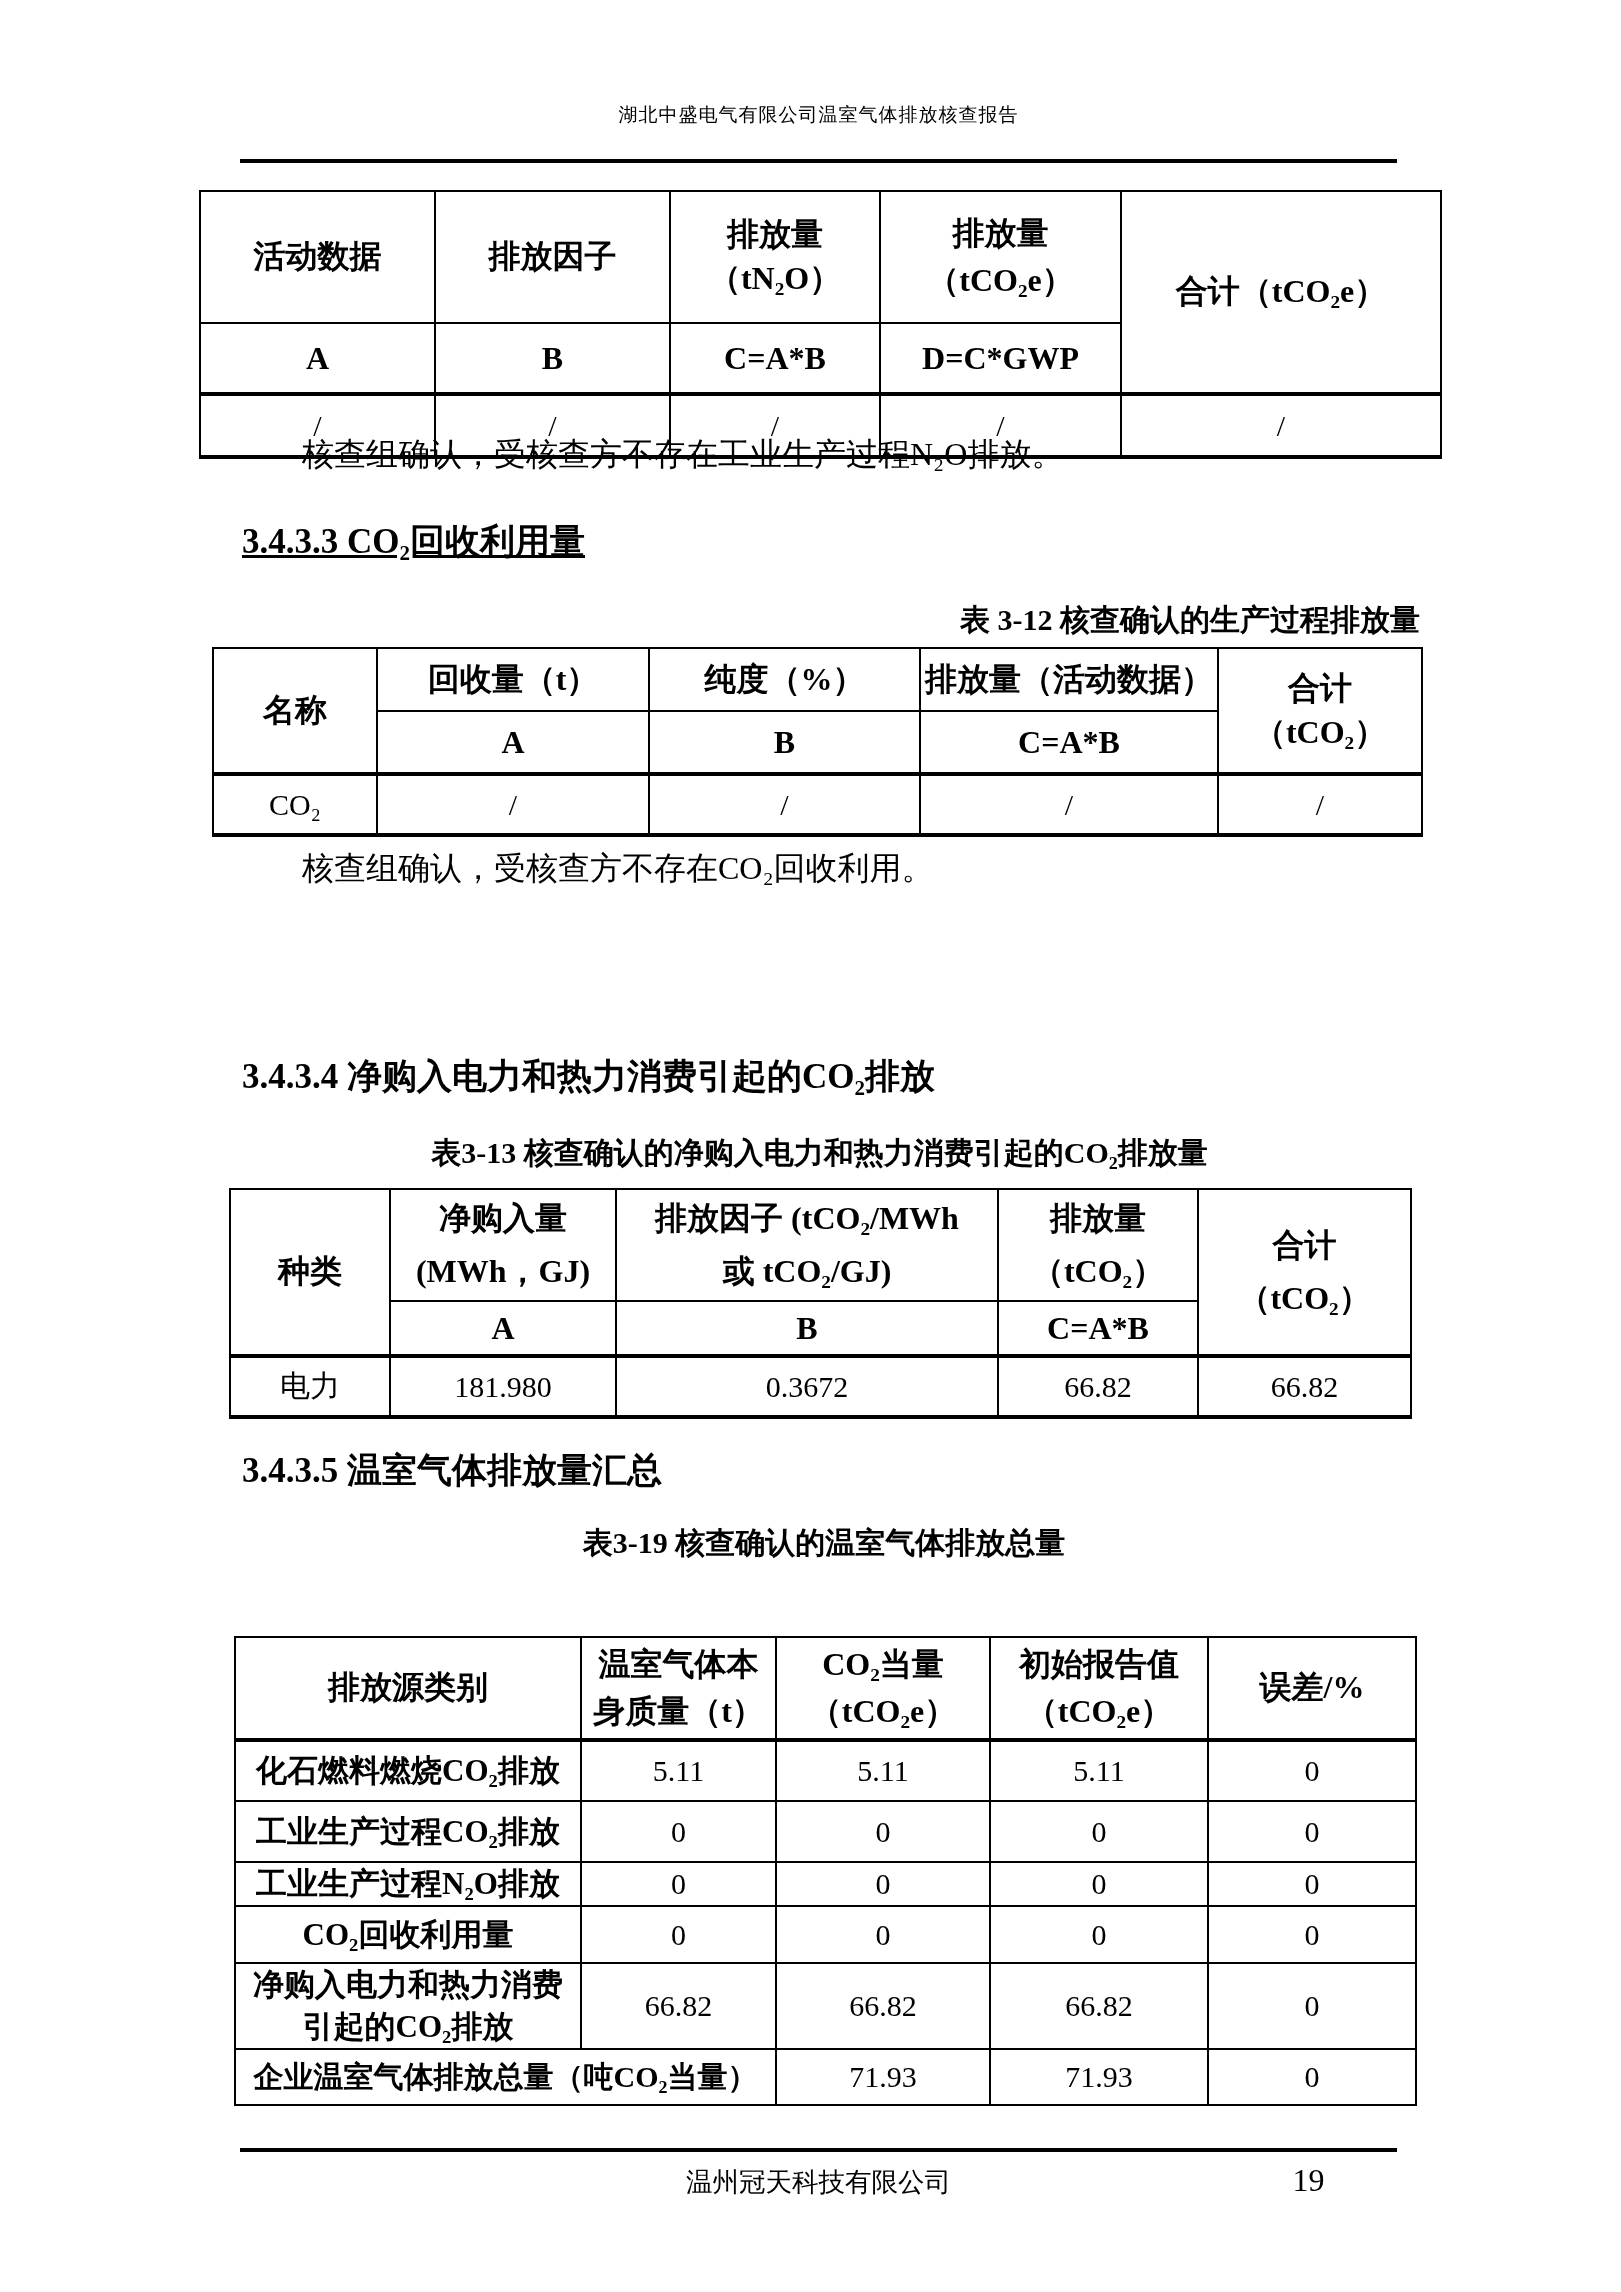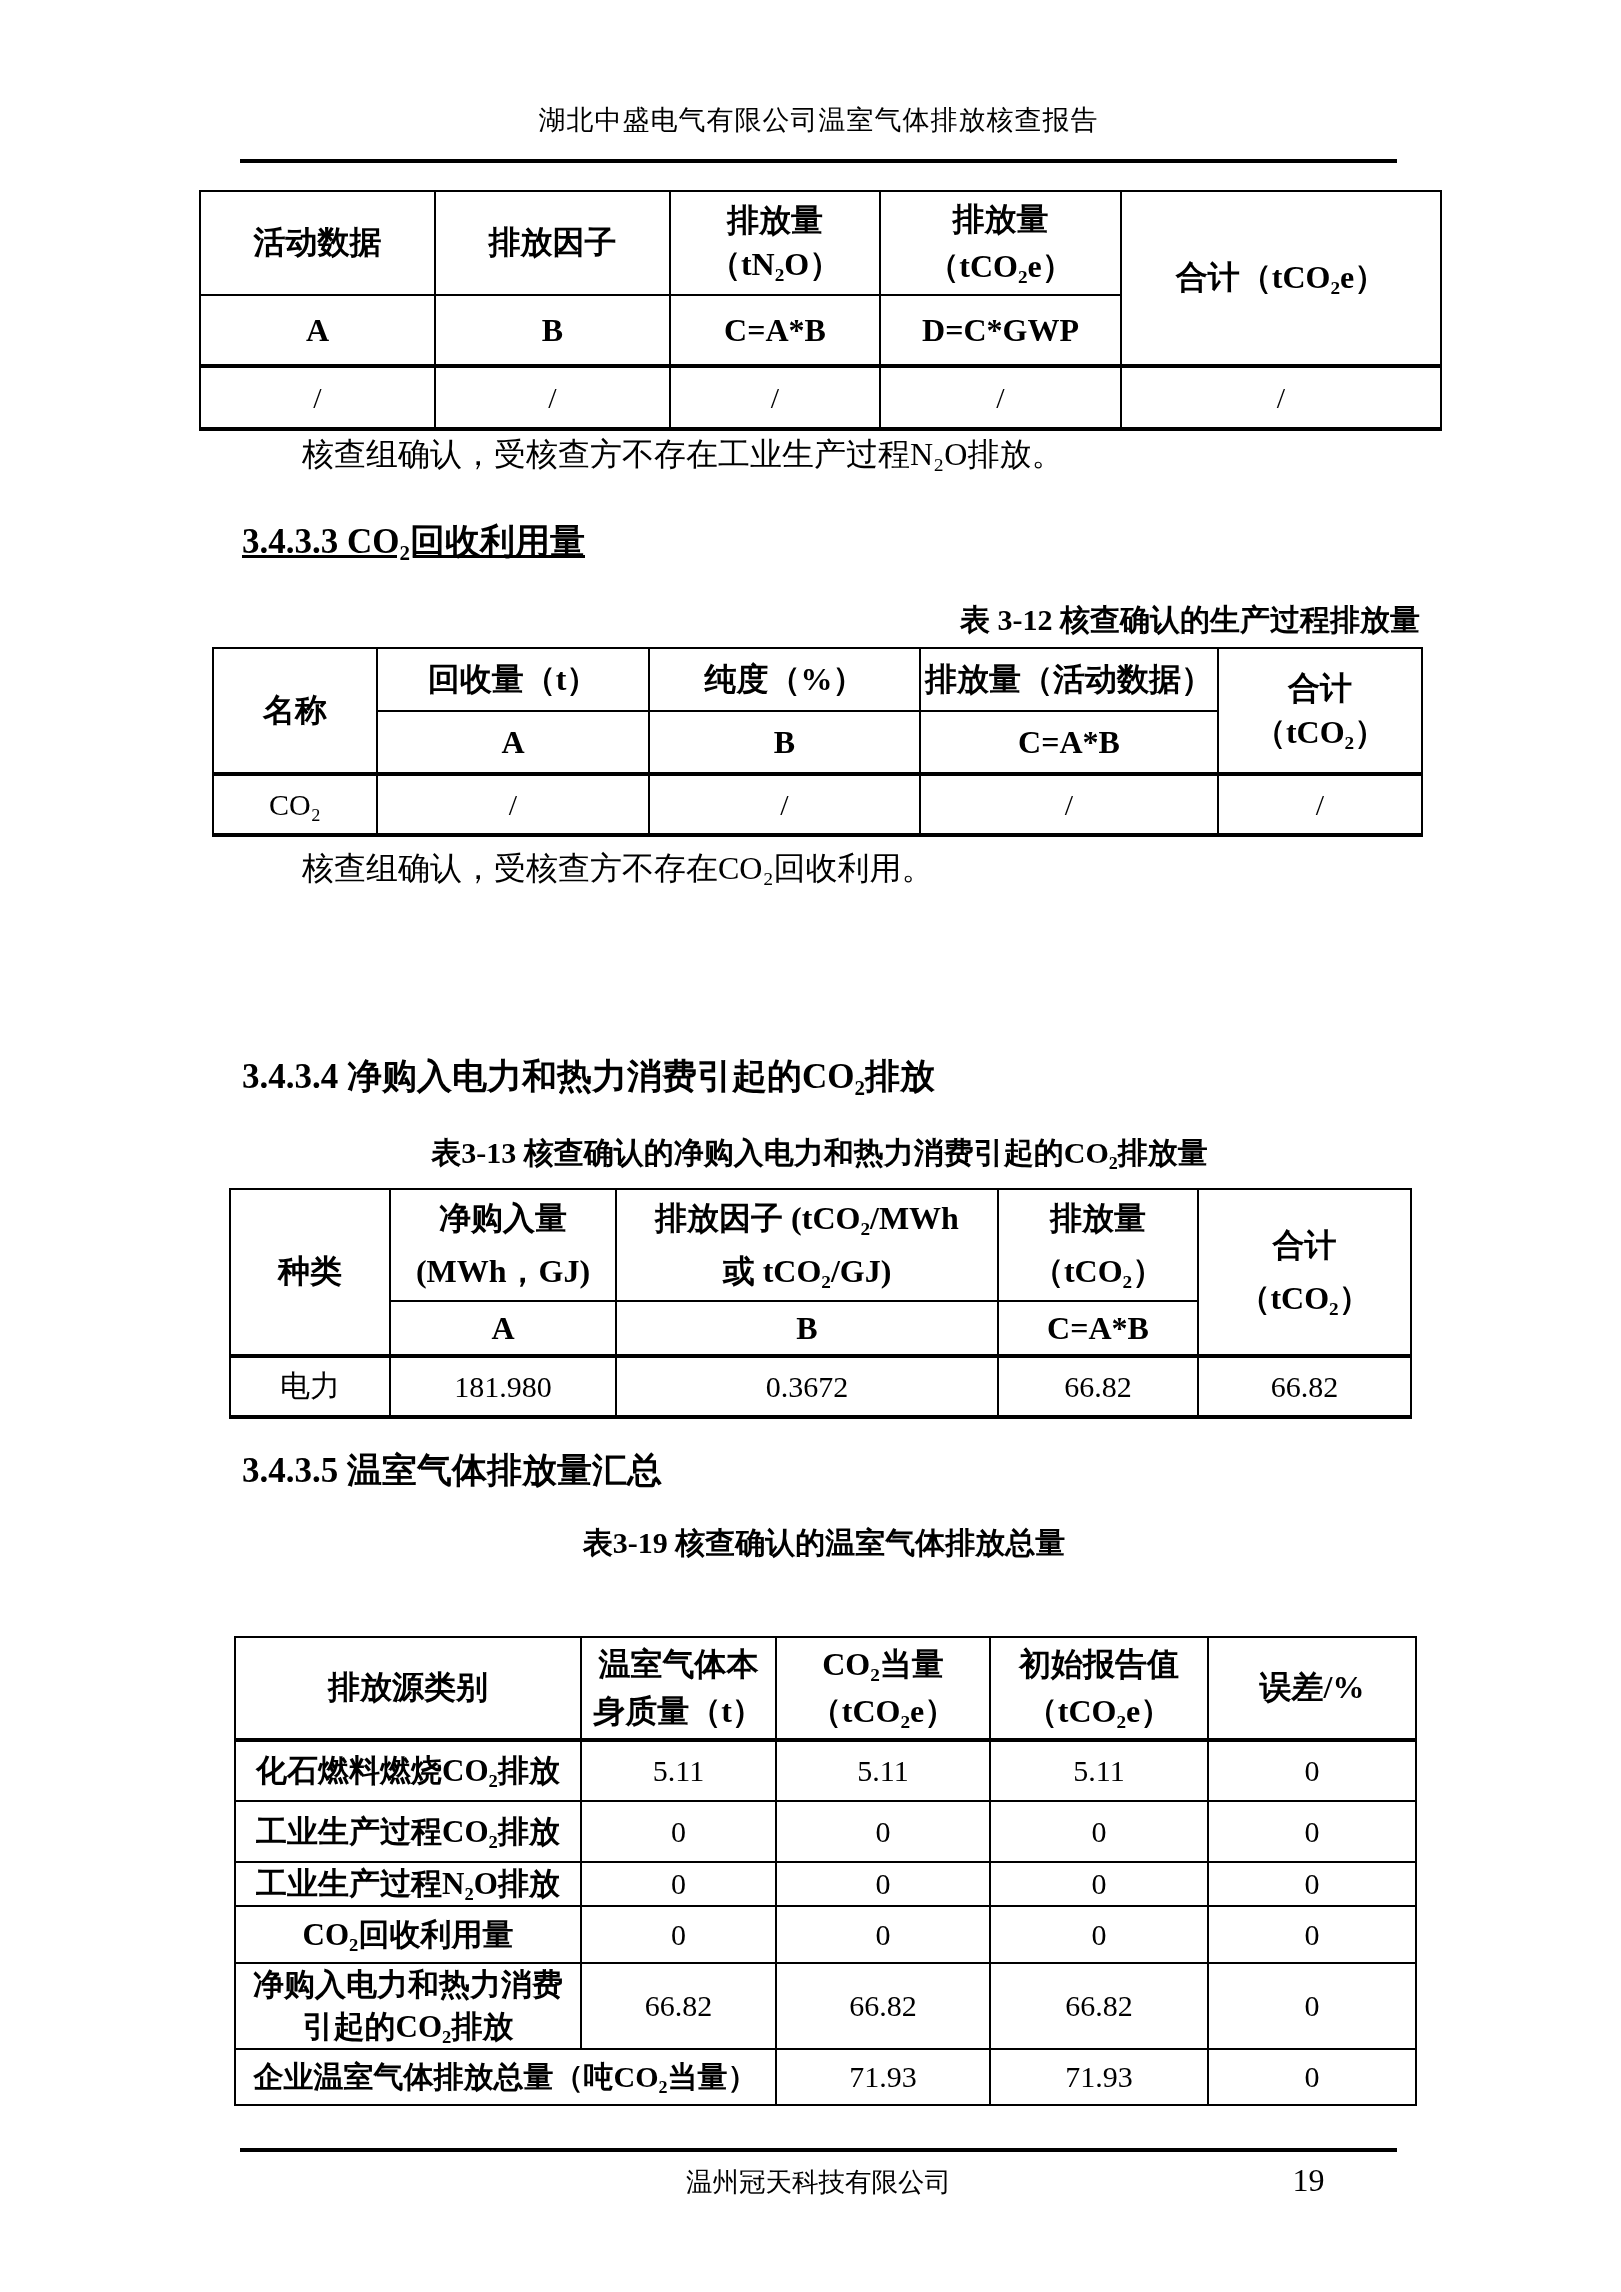--- a/index.html
+++ b/index.html
@@ -1,21 +1,21 @@
 <!DOCTYPE html>
 <html><head>
 <meta charset="utf-8">
 <style>
   html,body{margin:0;padding:0;}
   body{
     width:1621px;height:2293px;position:relative;background:#ffffff;color:#000;
     font-family:"Liberation Serif","DejaVu Serif",serif;
   }
   .doc-title{position:absolute;top:102px;left:240px;width:1157px;text-align:center;
-    font-size:27px;letter-spacing:1px;}
+    font-size:19px;letter-spacing:1px;}
   .rule{position:absolute;height:3.9px;background:#000;}
   #header-rule{top:159px;left:240px;width:1157px;}
   #footer-rule{top:2148px;left:240px;width:1157px;}
   .footer-company{position:absolute;top:2164px;left:240px;width:1157px;text-align:center;font-size:26.5px;}
   .footer-page{position:absolute;top:2162px;left:1284px;width:49px;text-align:center;font-size:32px;}
 
   .note{position:absolute;font-size:32px;}
   #note1{top:433px;left:302px;}
   #note2{top:847px;left:302px;}
 
@@ -36,21 +36,21 @@
   tr.sep td, td.sepb{border-bottom-width:4.9px !important;}
   table.bthick{border-bottom-width:4.9px;}
 
   #t1{top:190px;left:199px;width:1241px;}
   #t312{top:647px;left:212px;width:1208px;}
   #t313{top:1188px;left:229px;width:1181px;}
   #t319{top:1636px;left:234px;width:1180px;}
   #t319 td{border-bottom-width:2.9px;}
   #t319 td.lbl{font-weight:bold;font-size:31px;}
 
-  .rh106{height:104px;} .rh72{height:71px;} .rh64{height:63px;}
+  .rh106{height:132px;} .rh72{height:71px;} .rh64{height:63px;}
   .rh114{height:112px;} .rh56{height:55px;} .rh62{height:61px;}
   .rh105{height:103px;} .rh60{height:42px;} .rh58{height:57px;} .rh88{height:86px;} .rh57{height:56px;padding-left:9px;}
   .ln48 div{line-height:47px;}
   .ln54 div{line-height:53px;}
 </style>
 </head>
 <body>
 
 <div class="doc-title">湖北中盛电气有限公司温室气体排放核查报告</div>
 <div class="rule" id="header-rule"></div>

